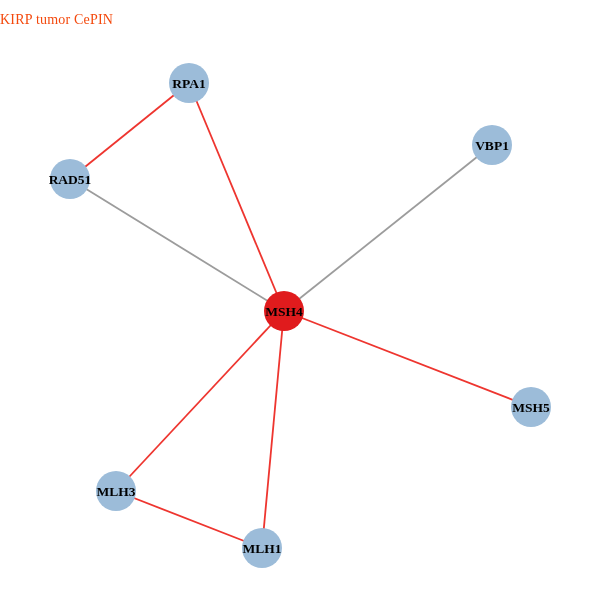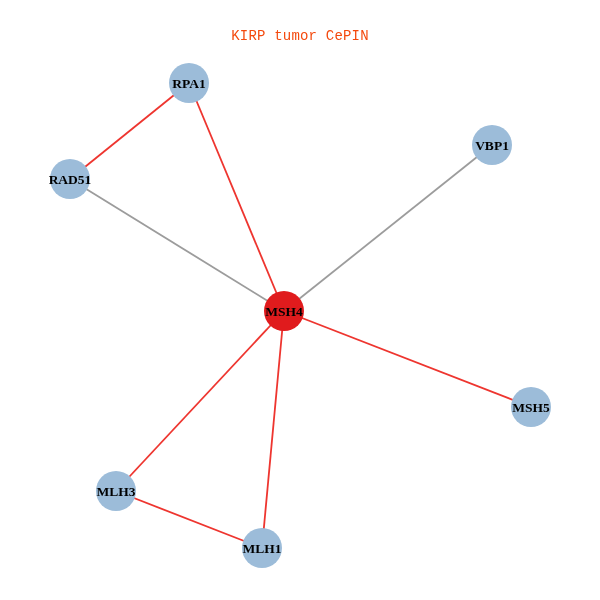--- a/index.html
+++ b/index.html
@@ -13,25 +13,24 @@
     height: 600px;
     background: #ffffff;
     overflow: hidden;
     font-family: "Liberation Sans", sans-serif;
   }
   .plot-title {
     position: absolute;
     top: 12px;
     left: 0;
     width: 600px;
-    text-align: center;
+    text-align: left;
     font-size: 14px;
-    font-family: Liberation Mono, monospace;
+    font-family: Liberation Serif, serif;
     letter-spacing: 0.2px;
-    margin-top: 16px;
   }
   svg.network {
     position: absolute;
     top: 0;
     left: 0;
   }
   .node-label {
     font-family: "Liberation Serif", serif;
     font-weight: bold;
     font-size: 13.5px;

